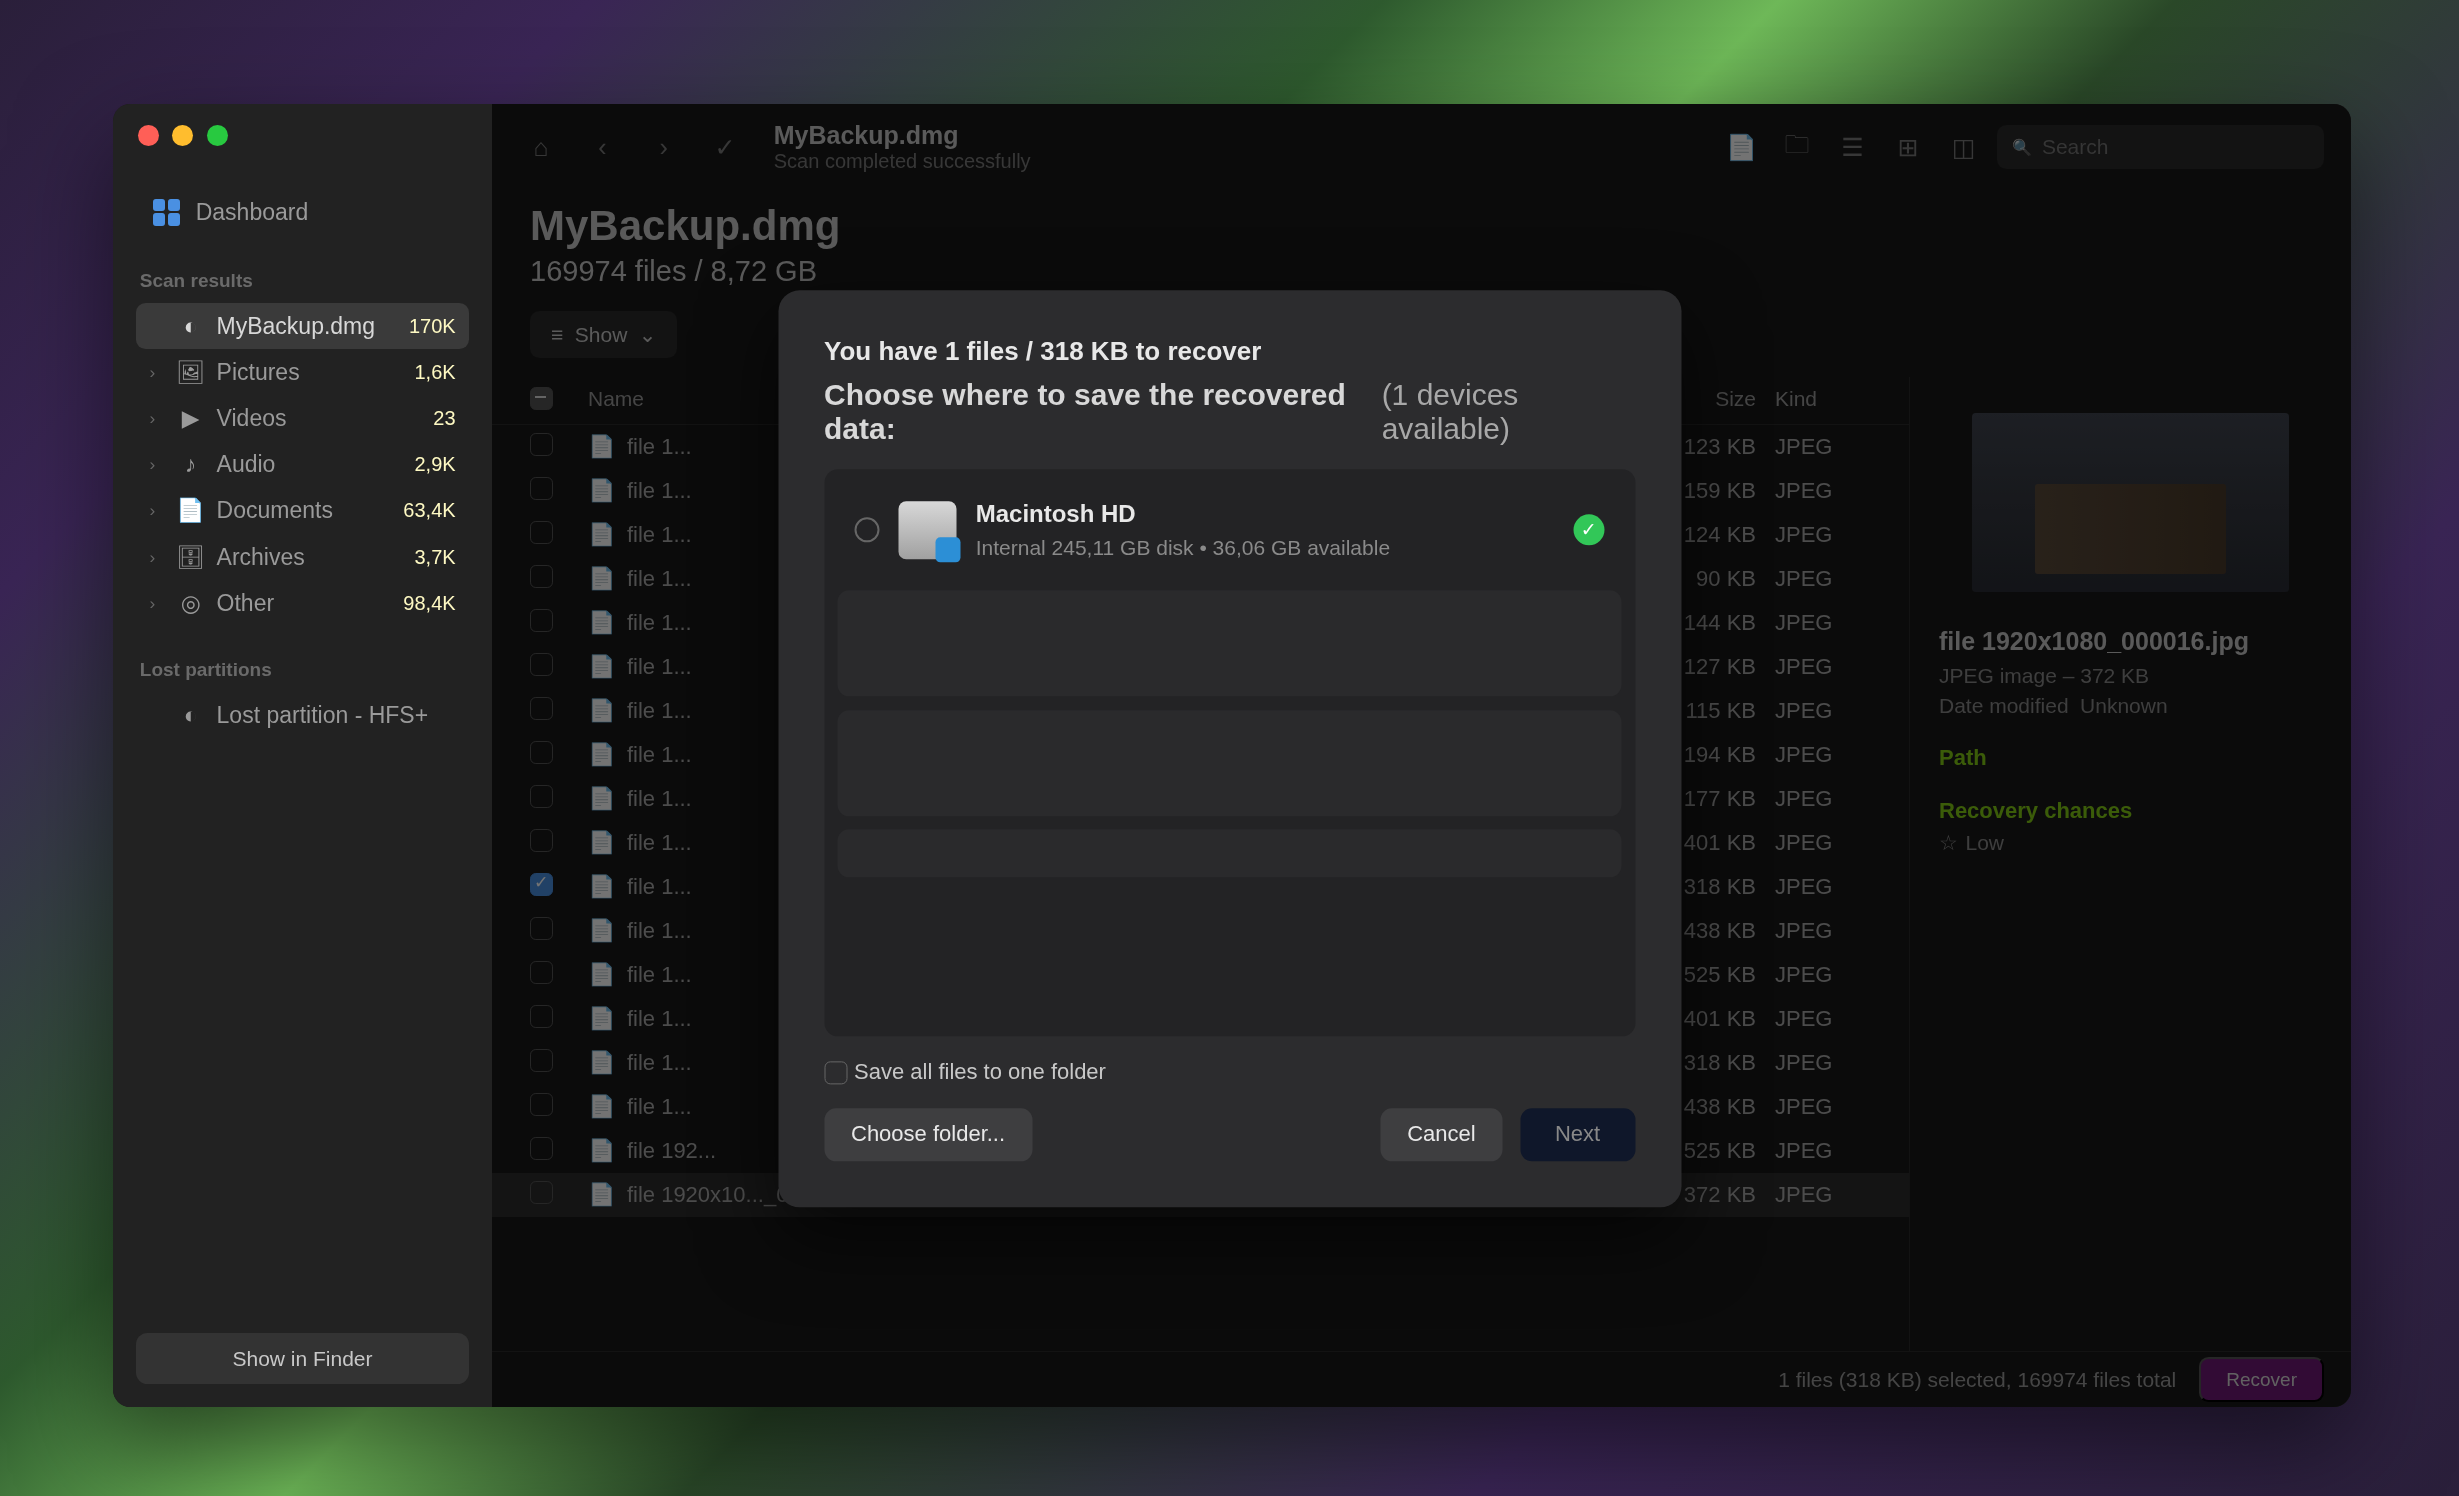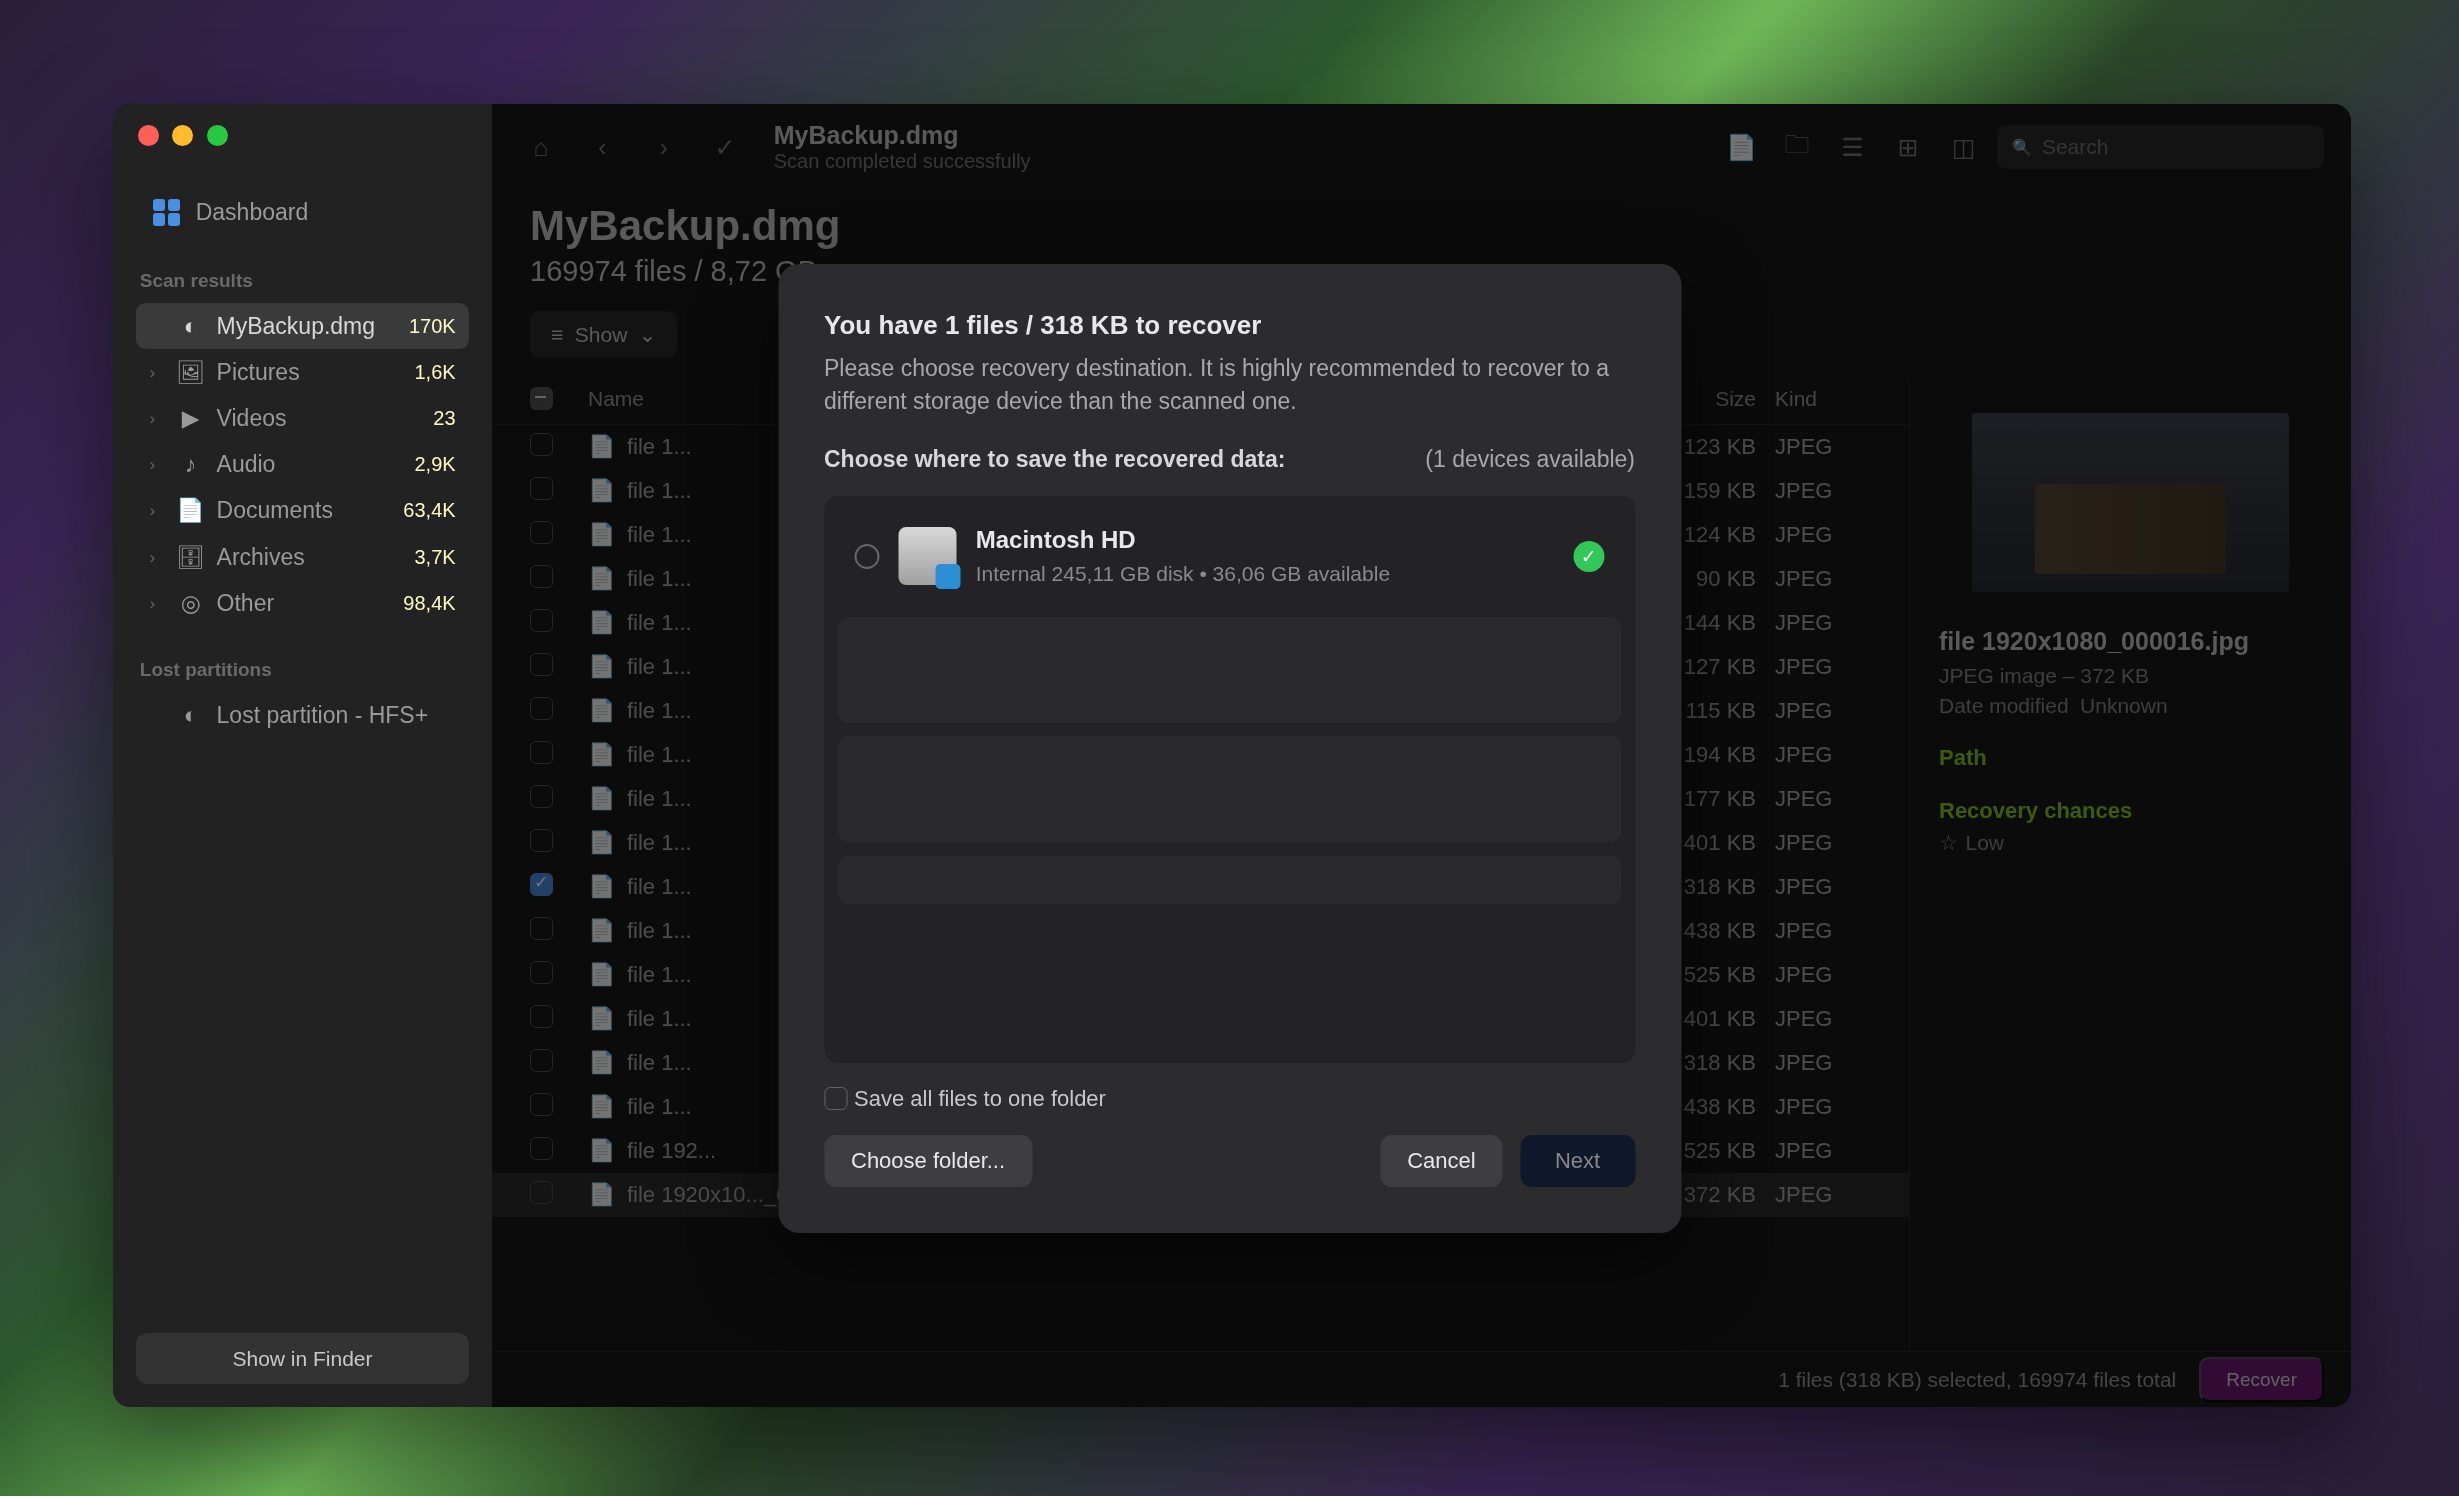--- a/index.html
+++ b/index.html
@@ -63,21 +63,21 @@
 .det-section{margin-top:27px}
 .det-section .dh{font-size:22px;font-weight:600;color:#84cc16;margin-bottom:7.7px}
 .det-section .dv{font-size:21px;color:#8a8a8a;line-height:1.4}
 .low-badge{display:flex;align-items:center;gap:7.7px;color:#8a8a8a;font-size:21px}
 .statusbar{height:56px;border-top:1px solid #2a2a2a;display:flex;align-items:center;justify-content:flex-end;padding:0 27px;gap:23px;font-size:21px;color:#9a9a9a}
 .recover-btn{background:#701a75;color:#d8d8d8;padding:9.6px 25px;border-radius:9.6px;font-size:19px}
 .dim-overlay{position:absolute;inset:0;background:rgba(0,0,0,0.55);z-index:10}
 .modal{position:absolute;left:50%;top:50%;transform:translate(-50%,-50%);width:903px;background:#2c2c2e;border-radius:21px;padding:46px;z-index:20;box-shadow:0 29px 77px rgba(0,0,0,0.6)}
 .modal .m-title{font-size:26px;font-weight:700;color:#e8e8e8;margin-bottom:11.5px}
 .modal .m-desc{font-size:23px;color:#a8a8a8;line-height:1.45;margin-bottom:27px}
-.modal .m-row{display:flex;justify-content:space-between;font-size:23px;color:#d8d8d8;font-weight:600;margin-bottom:23px}
+.modal .m-row{display:flex;justify-content:space-between;font-size:30px;color:#d8d8d8;font-weight:600;margin-bottom:23px}
 .modal .m-row .avail{font-weight:400;color:#a8a8a8}
 .dest-list{background:#232325;border-radius:13.4px;padding:13.4px;height:567px;overflow:hidden}
 .dest-item{display:flex;align-items:center;gap:19px;padding:17.3px;border-radius:11.5px}
 .radio{width:25px;height:25px;border:2.9px solid #666;border-radius:50%}
 .disk-ic{width:58px;height:58px;background:linear-gradient(180deg,#d8d8d8,#a0a0a0);border-radius:7.7px;position:relative}
 .disk-ic::after{content:"";position:absolute;right:-3.8px;bottom:-3.8px;width:25px;height:25px;background:#2c8fd6;border-radius:4.8px}
 .dest-txt{flex:1}
 .dest-txt .dn{font-size:24px;font-weight:600;color:#e8e8e8}
 .dest-txt .ds{font-size:21px;color:#8a8a8a;margin-top:8px}
 .check-badge{width:31px;height:31px;background:#32c758;border-radius:50%;display:flex;align-items:center;justify-content:center;color:#fff;font-size:19px}
@@ -410,21 +410,20 @@
       <span>1 files (318 KB) selected, 169974 files total</span>
       <button class="recover-btn">Recover</button>
     </div>
 
     <div class="dim-overlay"></div>
   </div>
 </div>
 
 <div class="modal">
   <div class="m-title">You have 1 files / 318 KB to recover</div>
-  <div class="m-desc">Please choose recovery destination. It is highly recommended to recover to a different storage device than the scanned one.</div>
   <div class="m-row">
     <span>Choose where to save the recovered data:</span>
     <span class="avail">(1 devices available)</span>
   </div>
   <div class="dest-list">
     <div class="dest-item">
       <span class="radio"></span>
       <span class="disk-ic"></span>
       <div class="dest-txt">
         <div class="dn">Macintosh HD</div>

